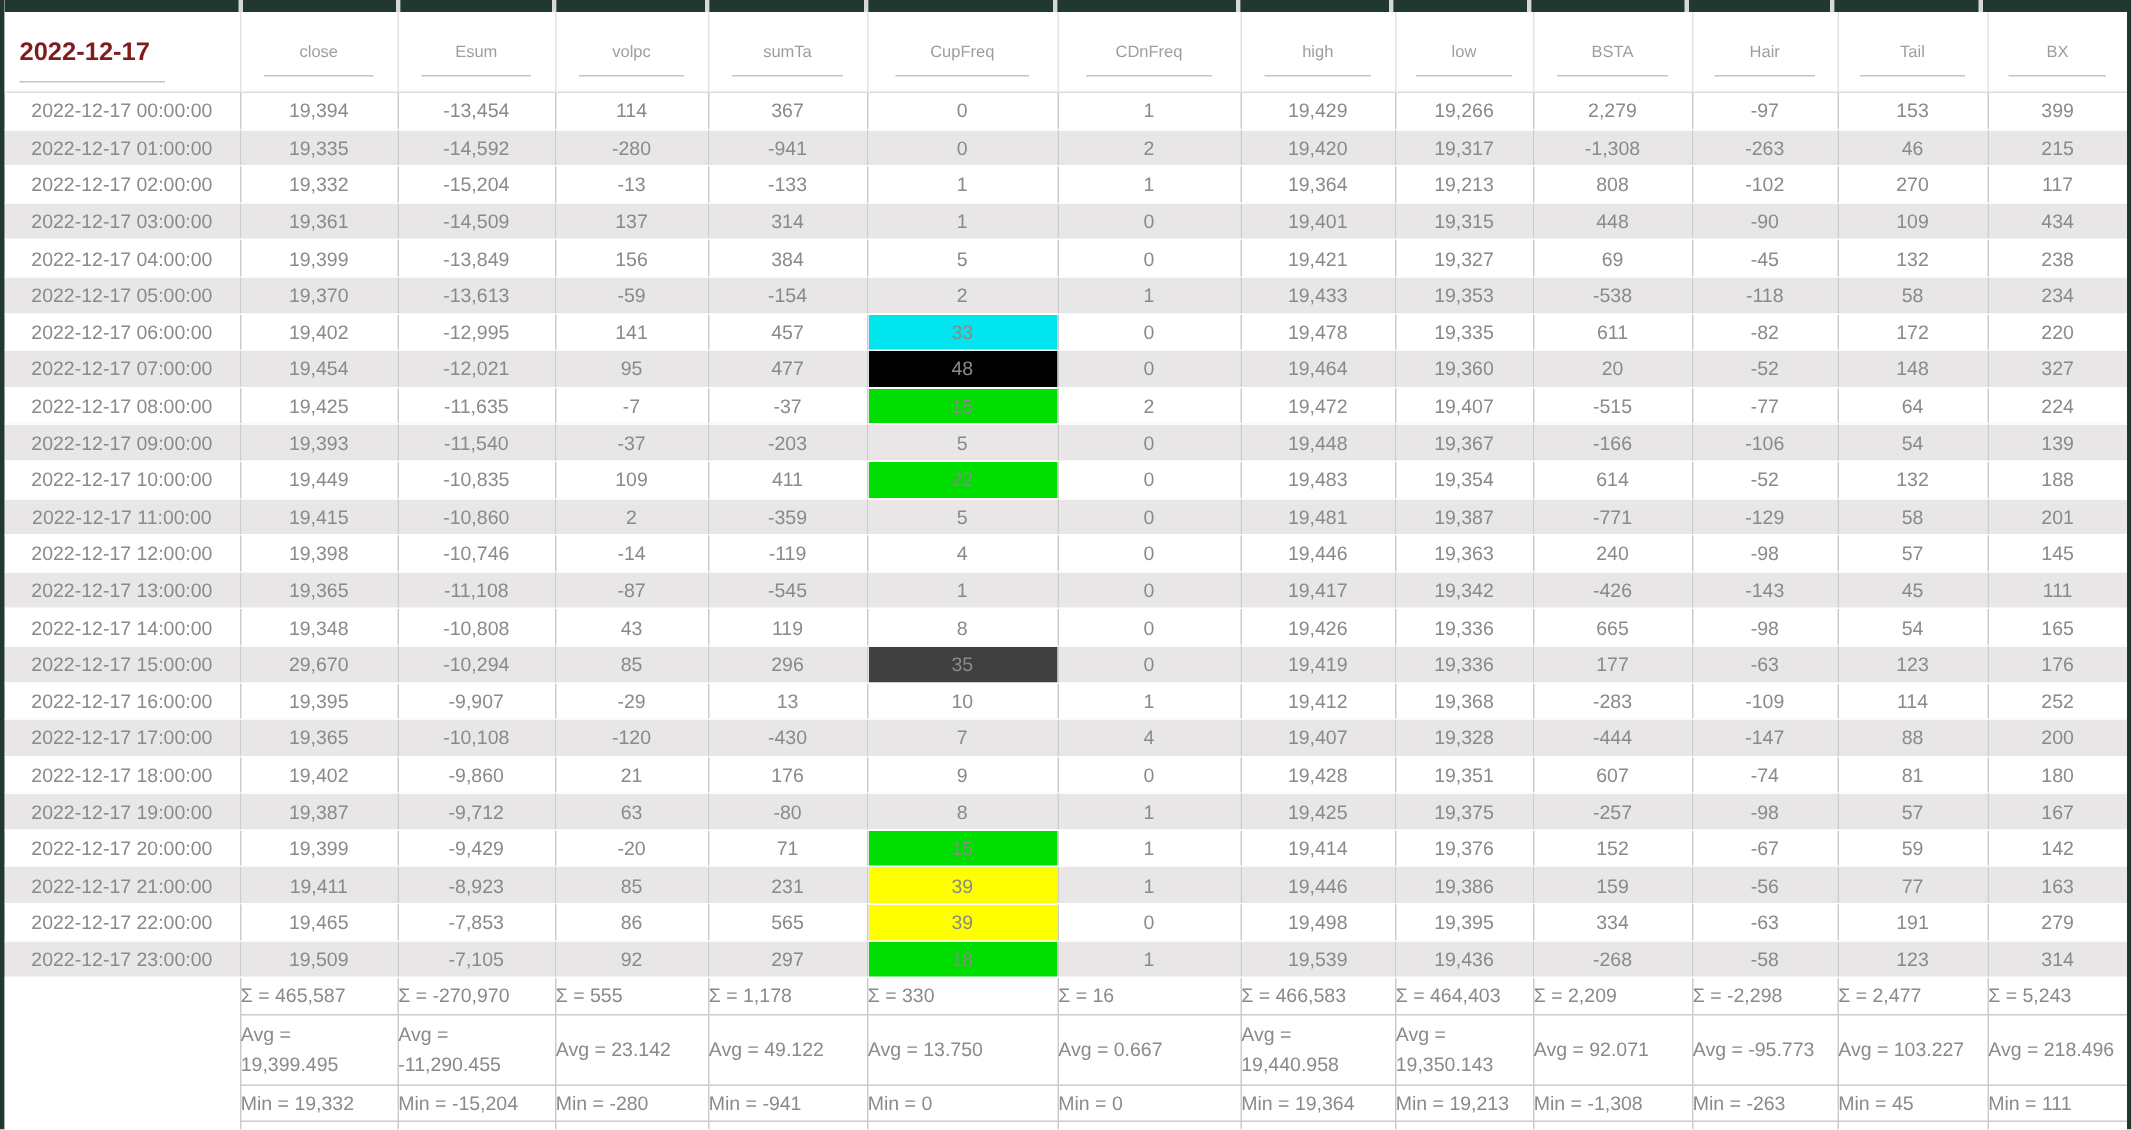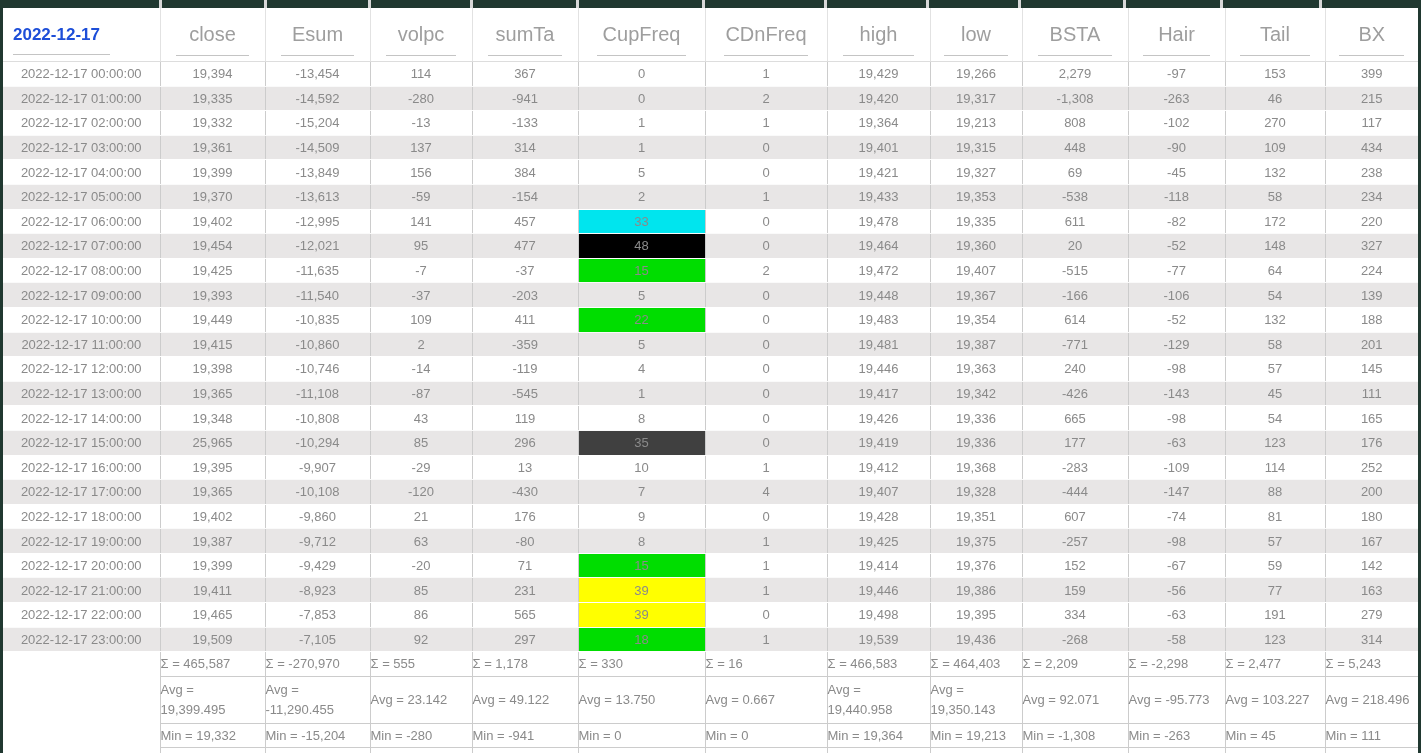--- a/index.html
+++ b/index.html
@@ -28,27 +28,27 @@
   .topbar .bar-seg{
     box-sizing:border-box;height:8px;background:var(--frame);
     border-right:3px solid var(--bar-gap);
   }
   .topbar .bar-seg:last-child{border-right:none;}
   table{
     width:1415px;table-layout:fixed;border-collapse:collapse;
   }
   thead th{
     height:53px;background:#ffffff;font-weight:normal;
-    color:var(--header-text);font-size:20px;text-align:center;
+    color:var(--header-text);font-size:11px;text-align:center;
     vertical-align:middle;border-right:1px solid #e2e2e2;
     border-bottom:1px solid #dddddd;padding:0;
   }
   thead th:last-child{border-right:none;}
   thead th.date-th{
-    color:#1d4ed8;font-weight:bold;font-size:17px;text-align:left;
+    color:#7f1d1d;font-weight:bold;font-size:17px;text-align:left;
   }
   .hwrap{display:block;padding-top:10px;}
   .date-th .hwrap{padding-left:10px;}
   .hline{
     display:block;width:70%;margin:9px auto 0 auto;
     border-bottom:1px solid #c4c4c4;height:0;
   }
   .date-th .hline{margin-left:10px;width:62%;}
   tbody td{
     height:23.6px;font-size:13px;color:var(--data-text);
@@ -380,21 +380,21 @@
           <td>0</td>
           <td>19,426</td>
           <td>19,336</td>
           <td>665</td>
           <td>-98</td>
           <td>54</td>
           <td>165</td>
         </tr>
         <tr class="stripe">
           <td>2022-12-17 15:00:00</td>
-          <td>25,965</td>
+          <td>29,670</td>
           <td>-10,294</td>
           <td>85</td>
           <td>296</td>
           <td style="background: #404040;">35</td>
           <td>0</td>
           <td>19,419</td>
           <td>19,336</td>
           <td>177</td>
           <td>-63</td>
           <td>123</td>

